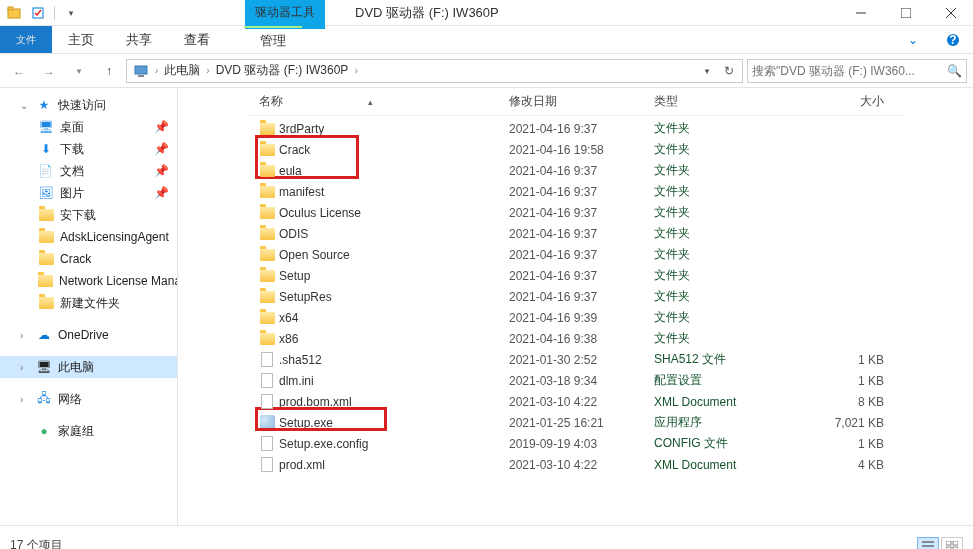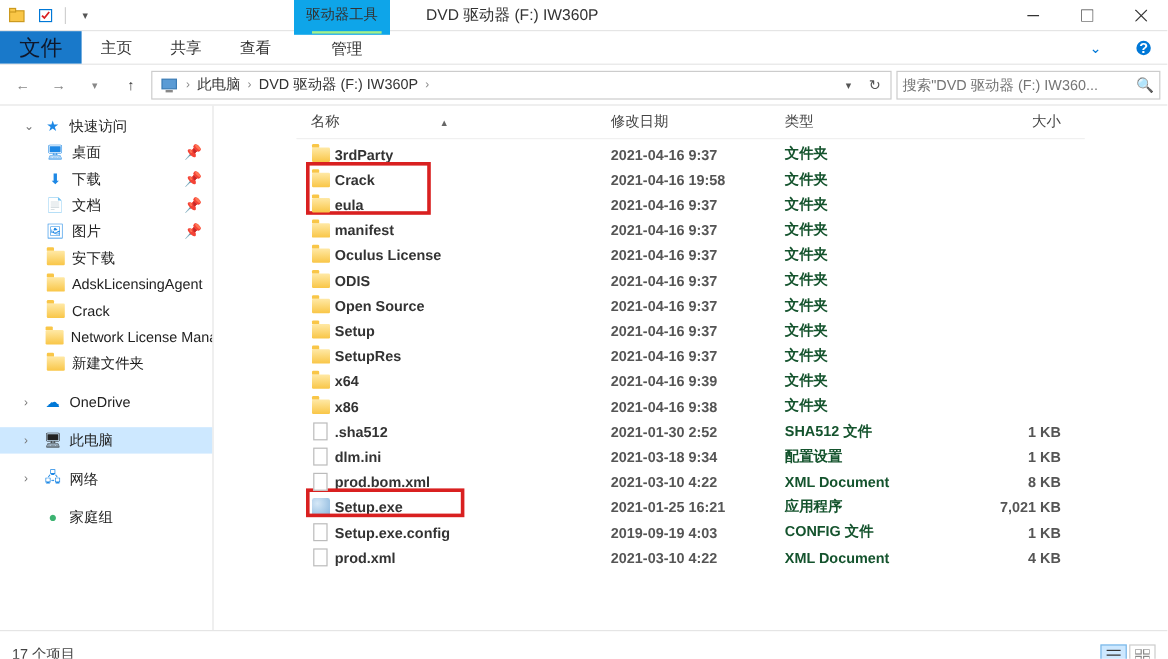--- a/index.html
+++ b/index.html
@@ -8,21 +8,21 @@
 .titlebar { height: 26px; display: flex; align-items: center; border-bottom: 1px solid #e5e5e5; }
 .qat { display: flex; align-items: center; padding: 0 6px; gap: 8px; }
 .qat-icon { width: 16px; height: 16px; display: flex; align-items: center; justify-content: center; color: #0078d7; }
 .qat-divider { width:1px; height:14px; background:#d0d0d0; }
 .context-tab { background: #0ea5e9; padding: 8px 10px; font-size: 12px; color:#333; }
 .title-text { flex: 1; text-align: left; padding-left: 30px; font-size: 13px; color: #333; }
 .win-controls { display: flex; }
 .win-btn { width: 45px; height: 26px; display: flex; align-items: center; justify-content: center; color: #555; }
 
 .ribbon { height: 28px; display: flex; align-items: stretch; border-bottom: 1px solid #e5e5e5; }
-.ribbon-file { background: #1979ca; color: #0f172a; padding: 0 16px; display: flex; align-items: center; font-size: 18px; }
+.ribbon-file { background: #1979ca; color: #e5e5e5; padding: 0 16px; display: flex; align-items: center; font-size: 10px; }
 .ribbon-tab { padding: 0 16px; display: flex; align-items: center; color: #333; font-size: 13px; }
 .ribbon-spacer { flex: 1; }
 .ribbon-context { padding: 0 16px; display:flex; align-items:center; border-top: 2px solid #a6f089; color:#333; font-size:13px;text-align:right; }
 .ribbon-help { width: 40px; display:flex; align-items:center; justify-content:center; color:#0078d7; }
 
 .addrbar { height: 34px; display: flex; align-items: center; padding: 4px 6px; gap: 4px; border-bottom: 1px solid #e5e5e5; }
 .nav-btn { width: 26px; height: 26px; display:flex; align-items:center; justify-content:center; color:#888; border-radius: 2px; }
 .nav-btn.enabled { color: #333; }
 .addr-box { flex: 1; height: 24px; border: 1px solid #ccc; display: flex; align-items: center; padding: 0 2px; background:#fff; }
 .crumb { padding: 0 4px; display:flex; align-items:center; height:100%; color:#333; }
@@ -41,21 +41,21 @@
 .side-sub { padding-left: 38px; }
 
 .filepane { flex: 1; display:flex; flex-direction: column; overflow: hidden; align-items: center; }
 .colheaders { display:flex; height: 28px; align-items:center; border-bottom: 1px solid #f0f0f0; color:#444; padding-left: 8px; }
 .col-name { width: 254px; padding-left: 4px; }
 .col-date { width: 145px; }
 .col-type { width: 130px; }
 .col-size { width: 120px; text-align: right; padding-right: 20px; }
 .sort-ind { font-size: 9px; color:#666; padding-left: 85px; }
 
-.filelist { flex:1; overflow-y:auto; padding-top: 2px; position: relative; font-weight: bold; }
+.filelist { flex:1; overflow-y:auto; padding-top: 2px; position: relative; }
 .row { display:flex; align-items:center; height: 21px; padding-left: 8px; color:#333; }
 .cell-name { width: 254px; display:flex; align-items:center; gap: 4px; padding-left: 4px; }
 .cell-date { width: 145px; color:#555; }
 .cell-type { width: 130px; color:#14532d; }
 .cell-size { width: 120px; text-align:right; color:#555; padding-right: 20px; }
 .ficon { width:16px; height:16px; display:flex; align-items:center; justify-content:center; }
 .folder-icon { background: linear-gradient(#ffe9a6, #f9c647); border-radius: 1px; width:15px; height:12px; position: relative; }
 .folder-icon::before { content:''; position:absolute; top:-3px; left:0; width:6px; height:3px; background:#f9c647; border-radius:1px 1px 0 0;}
 .file-icon { width:12px; height:15px; border:1px solid #bbb; background:#fff; position:relative; }
 .exe-icon { width:15px; height:15px; border-radius:2px; background: radial-gradient(circle at 30% 30%, #d5e8f7, #88b5dc); }

